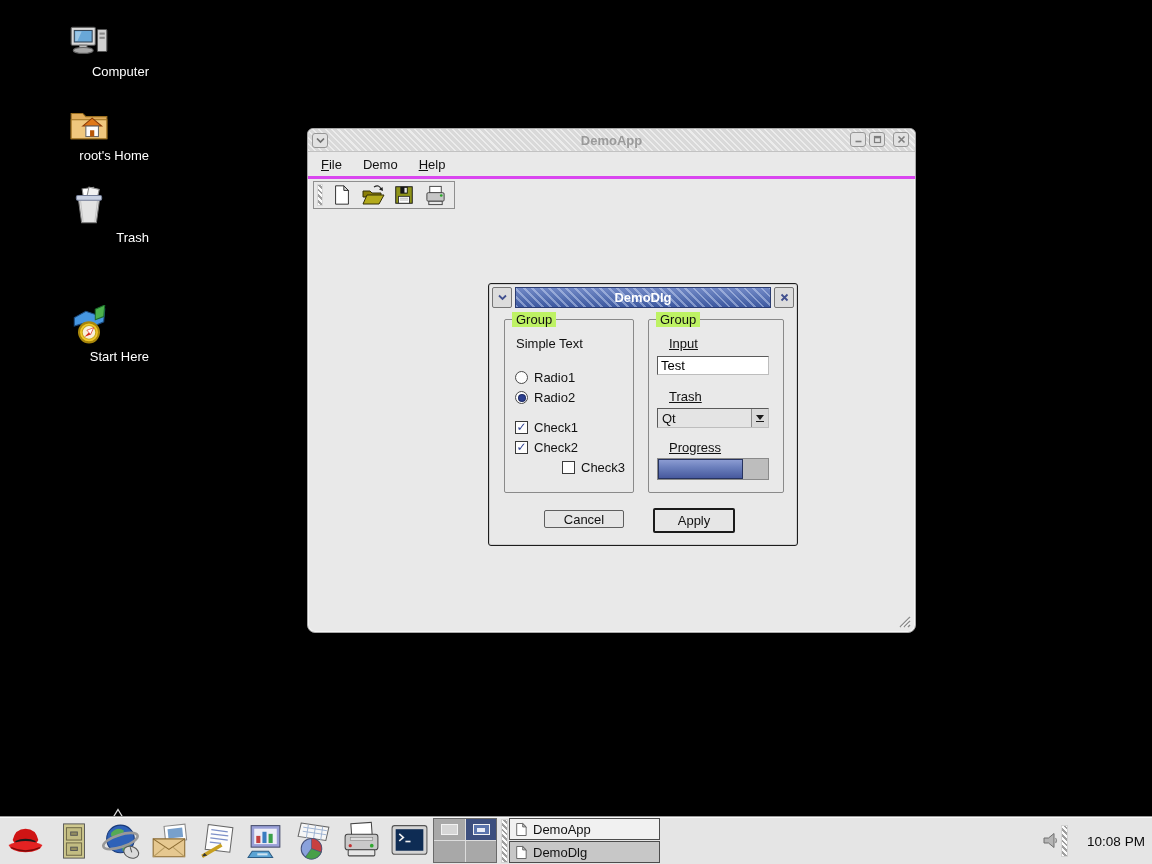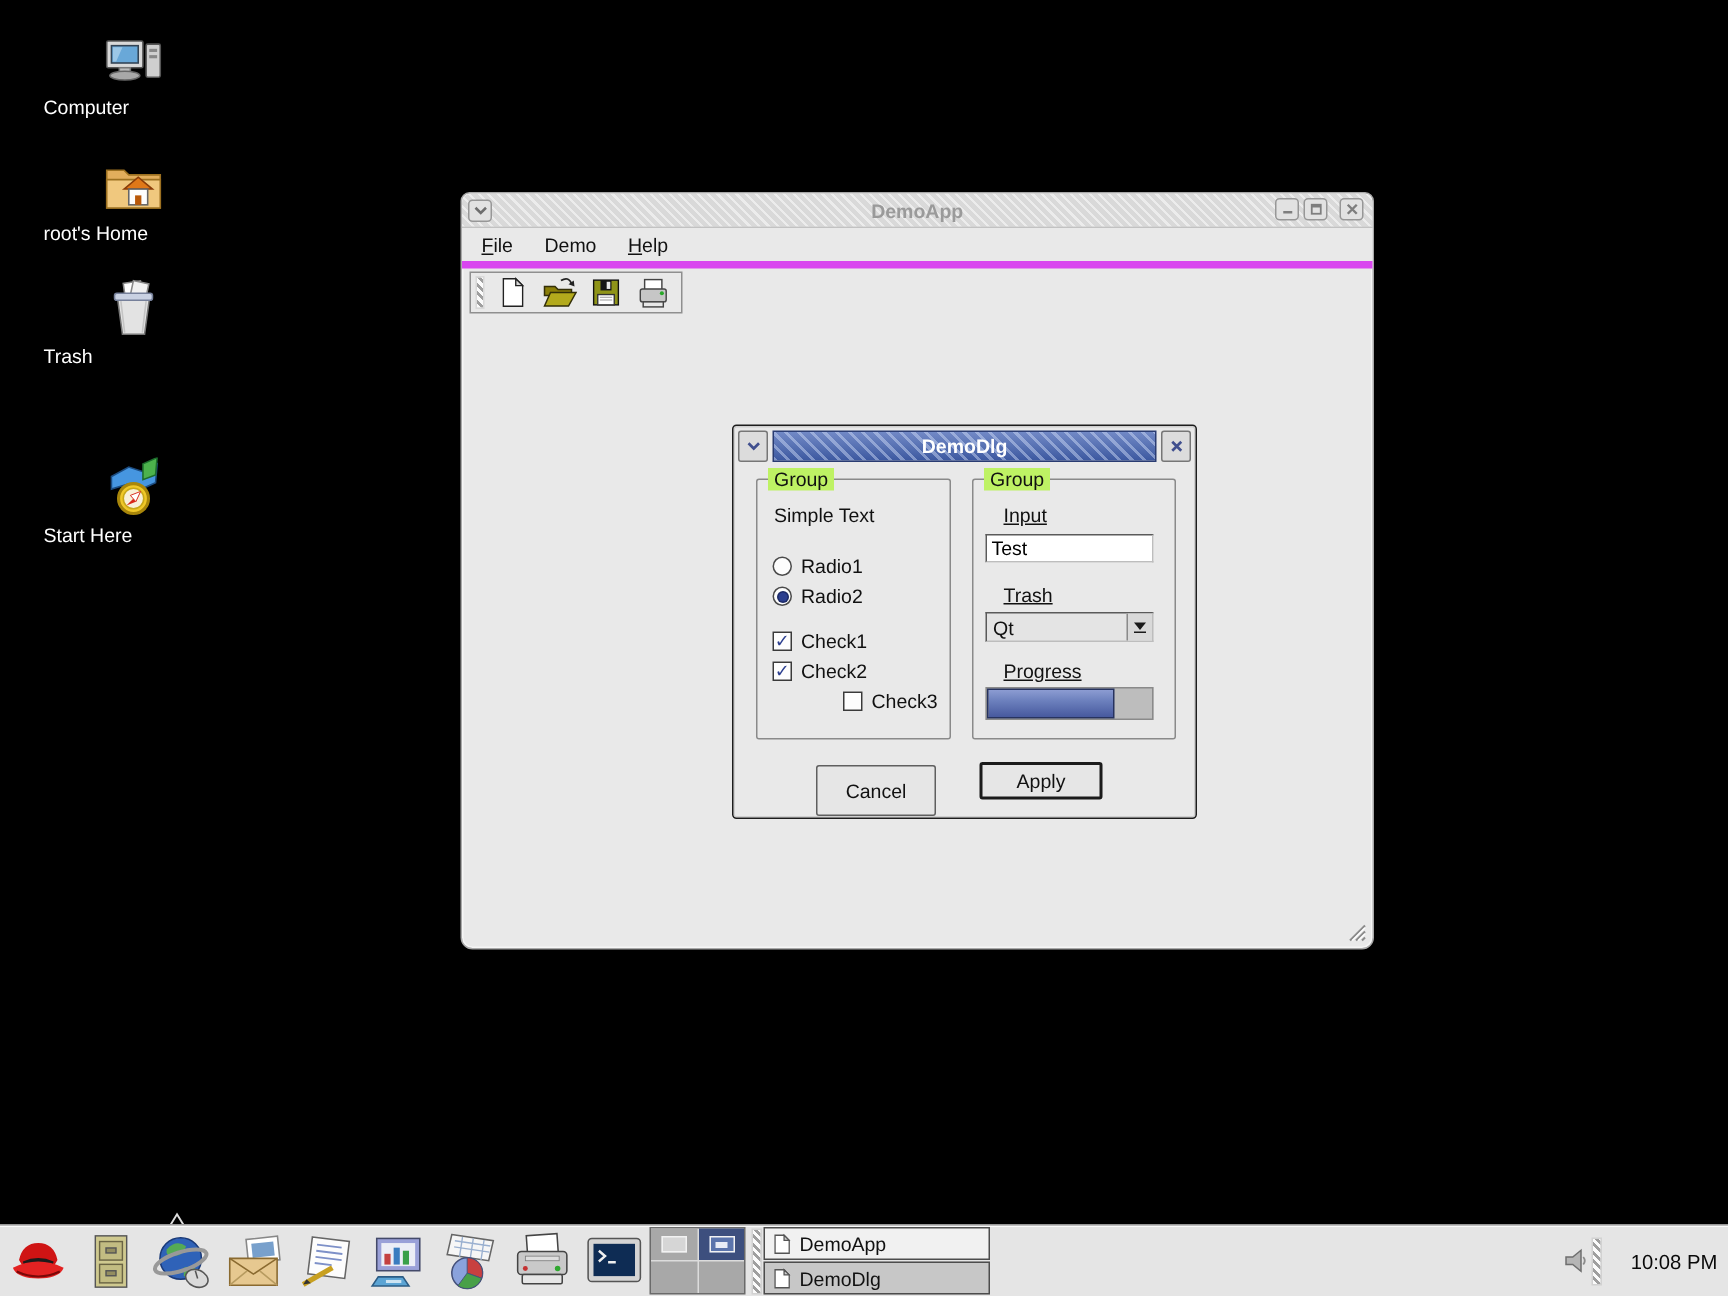--- a/index.html
+++ b/index.html
@@ -1,40 +1,40 @@
 <!DOCTYPE html>
 <html><head>
 <meta charset="utf-8">
 <style>
   * { margin:0; padding:0; box-sizing:border-box; }
   html,body { width:1152px; height:864px; overflow:hidden; background:#000;
     font-family:"Liberation Sans","DejaVu Sans",sans-serif; font-size:13px; color:#111; }
 
   
-  .dicon { position:absolute; width:120px; text-align:left; color:#fff; cursor:default; }
+  .dicon { position:absolute; width:120px; text-align:right; color:#fff; cursor:default; }
   .dicon svg { display:block; margin:0 auto; }
   .dicon .lbl { margin-top:4px; font-size:13px; text-shadow:1px 1px 2px #000; }
 
   
   #app-window { position:absolute; left:307px; top:128px; width:609px; height:505px;
     background:#e9e9e9; border:1px solid #a8a8a8; border-radius:6px 6px 8px 8px;
     box-shadow:0 0 0 1px #f5f5f5 inset; }
   .app-titlebar { position:relative; height:23px; border-radius:6px 6px 0 0;
     background:repeating-linear-gradient(45deg,rgba(255,255,255,.5) 0 1.5px,rgba(0,0,0,0) 1.5px 4.5px),#d9d9d9;
     border-bottom:1px solid #c2c2c2; display:flex; align-items:center; }
   .app-title { position:absolute; left:0; right:0; text-align:center; font-weight:bold; color:#9a9a9a; }
   .tb-btn { width:16px; height:15px; border:1px solid #979797; border-radius:3px;
     background:#e2e2e2; display:flex; align-items:center; justify-content:center; margin-left:3px; }
   .tb-btn svg { display:block; }
   .win-menu-btn { margin-left:4px; }
   .win-ctrls { position:absolute; right:6px; top:3px; display:flex; }
   .win-ctrls .gap { width:5px; }
 
   .app-menubar { height:27px; display:flex; align-items:center; padding-left:13px;
-    border-bottom:5px solid #d946ef; background:#e9e9e9; }
+    border-bottom:3px solid #d946ef; background:#e9e9e9; }
   .menu-item { margin-right:21px; cursor:default; }
   .menu-item.u::first-letter { text-decoration:underline; }
 
   .app-toolbar { height:31px; padding:2px 0 0 5px; }
   .tbbox { display:inline-flex; align-items:center; height:28px; border:1px solid #8f8f8f;
     background:#e9e9e9; padding:0 7px 0 3px; gap:7px; }
   .hatch { background:repeating-linear-gradient(45deg,#fbfbfb 0 2px,#9f9f9f 2px 4px); }
   .tb-handle { width:6px; height:22px; border:1px solid #d8d8d8; }
   .tool-btn { width:24px; height:24px; display:flex; align-items:center; justify-content:center; }
 
@@ -80,21 +80,21 @@
     display:flex; flex-direction:column; align-items:center; justify-content:center; gap:1px; }
   .tri-down { width:0; height:0; border-left:4px solid transparent; border-right:4px solid transparent;
     border-top:5px solid #1a1a1a; }
   .tri-bar { width:8px; height:1px; background:#1a1a1a; }
 
   .progress-track { position:absolute; left:8px; top:138px; width:112px; height:22px;
     background:#bdbdbd; border:1px solid #8a8a8a; }
   .progress-fill { height:100%; border:1px solid #27335f;
     background:linear-gradient(180deg,#8c9cd2 0%,#6c80bd 40%,#47599e 100%); }
 
-  .dlg-push { position:absolute; height:34px; background:#e6e6e6; border:1px solid #5f5f5f;
+  .dlg-push { position:absolute; height:18px; background:#e6e6e6; border:1px solid #5f5f5f;
     border-radius:2px; display:flex; align-items:center; justify-content:center; font-size:13px; }
   #cancel-btn { left:55px; top:226px; width:80px; }
   #apply-btn  { left:164px; top:224px; width:82px; height:25px; border:2px solid #1b1b1b; }
 
   
   #taskbar { position:absolute; left:0; top:816px; width:1152px; height:48px;
     background:#e5e5e5; border-top:1px solid #989898; box-shadow:0 1px 0 #fafafa inset; }
   .launchers { position:absolute; left:5px; top:3px; display:flex; gap:7px; }
   .launcher { width:41px; height:41px; display:flex; align-items:center; justify-content:center; }
 

